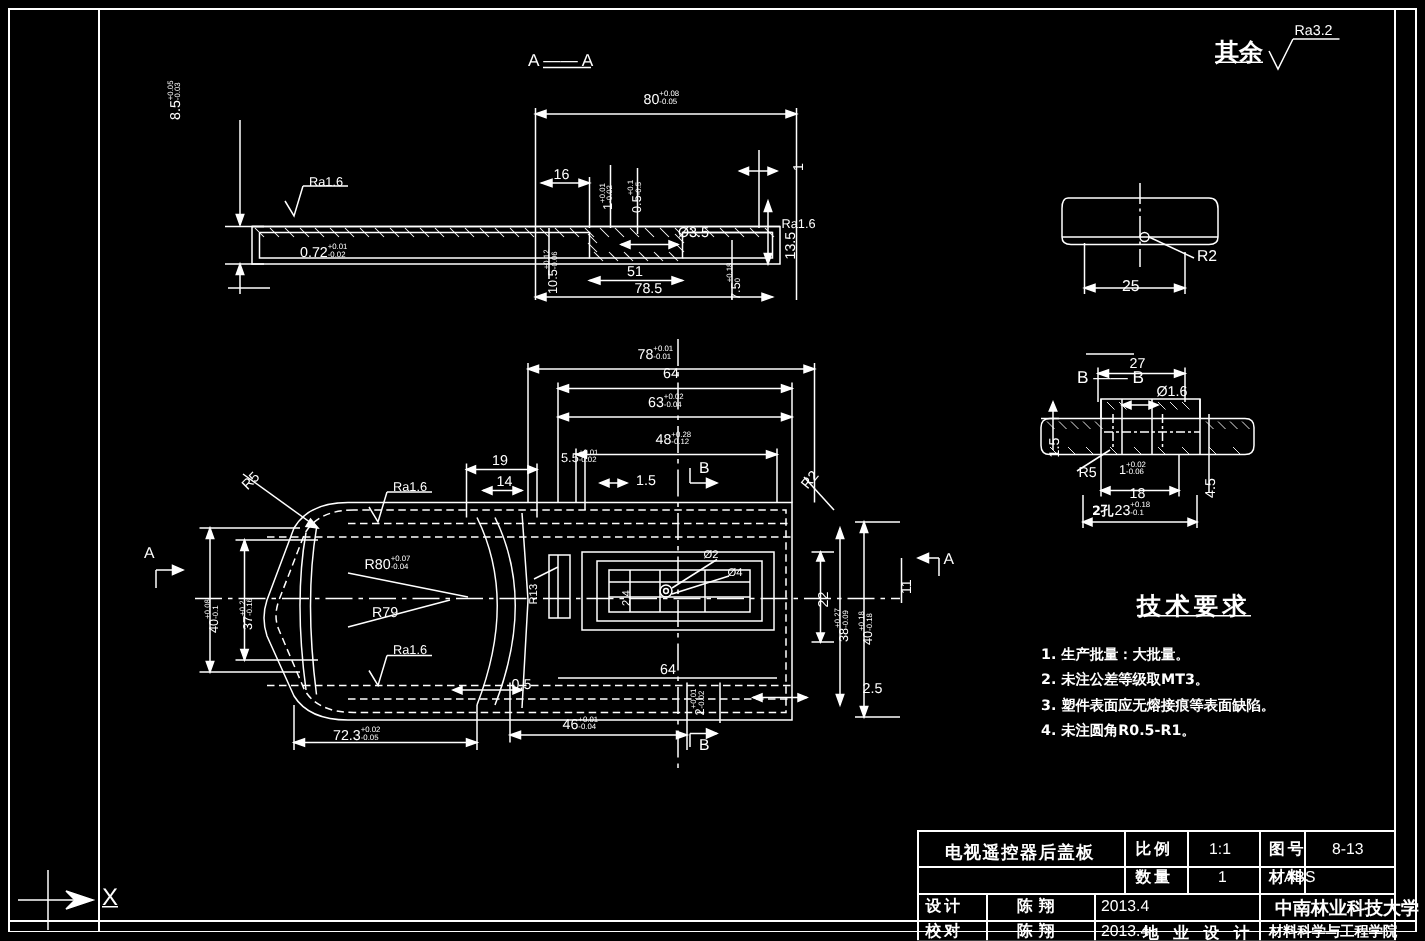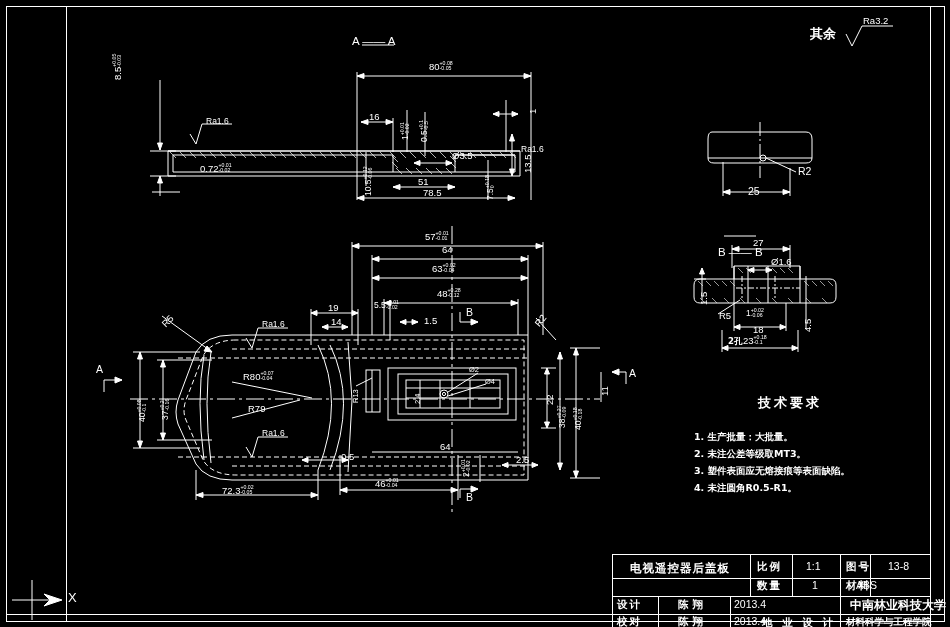--- a/index.html
+++ b/index.html
@@ -5,21 +5,21 @@
   html,body{margin:0;padding:0;background:#000;}
   body{width:950px;height:627px;overflow:hidden;font-family:"Liberation Sans",sans-serif;}
   #stage{position:relative;width:950px;height:627px;background:#000;color:#fff;}
   svg{position:absolute;left:0;top:0;}
   .lbl{position:absolute;color:#fff;font-family:"Liberation Sans",sans-serif;white-space:nowrap;line-height:1;}
   .t7{font-size:7.5px;}
   .t8{font-size:8.5px;}
   .t9{font-size:9.5px;}
   .t10{font-size:10.5px;}
   .t11{font-size:11.5px;}
-  .t13{font-size:13px;}
+  .t13{font-size:16px;text-decoration:underline;}
   .cjk{font-family:"DejaVu Sans",sans-serif;font-weight:bold;}
   .rot{transform-origin:left top;}
   .tol{display:inline-block;vertical-align:middle;font-size:5.2px;line-height:5.4px;text-align:left;}
   .tol span{display:block;}
   .dimwrap{display:inline-block;white-space:nowrap;}
   .base{display:inline-block;vertical-align:middle;}
 </style>
 </head>
 <body>
 
@@ -452,21 +452,21 @@
 <div class="lbl t9" style="left:423px;top:188px;">78.5</div>
 <div class="lbl t9 rot" style="left:523px;top:173px;transform:rotate(-90deg);">13.5</div>
 <div class="lbl t8 dimwrap rot" style="left:485px;top:200px;transform:rotate(-90deg);">
   <span class="base">7.5</span><span class="tol"><span>+0.18</span><span>0</span></span>
 </div>
 <div class="lbl t9 rot" style="left:528px;top:114px;transform:rotate(-90deg);">1</div>
 <div class="lbl t8" style="left:206px;top:117px;">Ra1.6</div>
 <div class="lbl t8" style="left:521px;top:145px;">Ra1.6</div>
 
 <div class="lbl t9 dimwrap" style="left:425px;top:231px;">
-  <span class="base">57</span><span class="tol"><span>+0.01</span><span>-0.01</span></span>
+  <span class="base">78</span><span class="tol"><span>+0.01</span><span>-0.01</span></span>
 </div>
 <div class="lbl t9" style="left:442px;top:245px;">64</div>
 <div class="lbl t9 dimwrap" style="left:432px;top:263px;">
   <span class="base">63</span><span class="tol"><span>+0.02</span><span>-0.04</span></span>
 </div>
 <div class="lbl t9 dimwrap" style="left:437px;top:288px;">
   <span class="base">48</span><span class="tol"><span>+0.28</span><span>-0.12</span></span>
 </div>
 <div class="lbl t9" style="left:328px;top:303px;">19</div>
 <div class="lbl t9" style="left:331px;top:317px;">14</div>
@@ -474,21 +474,21 @@
 <div class="lbl t8 dimwrap" style="left:374px;top:300px;">
   <span class="base">5.5</span><span class="tol"><span>+0.01</span><span>-0.02</span></span>
 </div>
 <div class="lbl t9" style="left:341px;top:452px;">0.5</div>
 <div class="lbl t9 dimwrap" style="left:375px;top:478px;">
   <span class="base">46</span><span class="tol"><span>+0.01</span><span>-0.04</span></span>
 </div>
 <div class="lbl t8 dimwrap rot" style="left:461px;top:477px;transform:rotate(-90deg);">
   <span class="base">2</span><span class="tol"><span>+0.01</span><span>-0.02</span></span>
 </div>
-<div class="lbl t9" style="left:516px;top:455px;">2.5</div>
+<div class="lbl t9" style="left:575px;top:455px;">2.5</div>
 <div class="lbl t9 dimwrap" style="left:222px;top:485px;">
   <span class="base">72.3</span><span class="tol"><span>+0.02</span><span>-0.05</span></span>
 </div>
 <div class="lbl t8 dimwrap rot" style="left:137px;top:422px;transform:rotate(-90deg);">
   <span class="base">40</span><span class="tol"><span>+0.08</span><span>-0.1</span></span>
 </div>
 <div class="lbl t8 dimwrap rot" style="left:160px;top:420px;transform:rotate(-90deg);">
   <span class="base">37</span><span class="tol"><span>+0.2</span><span>-0.16</span></span>
 </div>
 <div class="lbl t8 dimwrap rot" style="left:557px;top:428px;transform:rotate(-90deg);">
@@ -539,21 +539,21 @@
 <div class="lbl cjk t13" style="left:758px;top:396px;letter-spacing:3px;">技术要求</div>
 <div class="lbl cjk t9" style="left:694px;top:432px;">1. 生产批量：大批量。</div>
 <div class="lbl cjk t9" style="left:694px;top:449px;">2. 未注公差等级取MT3。</div>
 <div class="lbl cjk t9" style="left:694px;top:466px;">3. 塑件表面应无熔接痕等表面缺陷。</div>
 <div class="lbl cjk t9" style="left:694px;top:483px;">4. 未注圆角R0.5-R1。</div>
 
 <div class="lbl cjk t11" style="left:630px;top:563px;letter-spacing:1px;">电视遥控器后盖板</div>
 <div class="lbl cjk t10" style="left:757px;top:561px;letter-spacing:2px;">比例</div>
 <div class="lbl t10" style="left:806px;top:561px;">1:1</div>
 <div class="lbl cjk t10" style="left:846px;top:561px;letter-spacing:2px;">图号</div>
-<div class="lbl t10" style="left:888px;top:561px;">13-8</div>
+<div class="lbl t10" style="left:888px;top:561px;">8-13</div>
 <div class="lbl cjk t10" style="left:757px;top:580px;letter-spacing:2px;">数量</div>
 <div class="lbl t10" style="left:812px;top:580px;">1</div>
 <div class="lbl cjk t10" style="left:846px;top:580px;letter-spacing:2px;">材料</div>
 <div class="lbl t10" style="left:856px;top:580px;">ABS</div>
 <div class="lbl cjk t10" style="left:617px;top:599px;letter-spacing:2px;">设计</div>
 <div class="lbl cjk t10" style="left:678px;top:599px;letter-spacing:4px;">陈翔</div>
 <div class="lbl t10" style="left:734px;top:599px;">2013.4</div>
 <div class="lbl cjk t10" style="left:617px;top:616px;letter-spacing:2px;">校对</div>
 <div class="lbl cjk t10" style="left:678px;top:616px;letter-spacing:4px;">陈翔</div>
 <div class="lbl t10" style="left:734px;top:616px;">2013.4</div>

